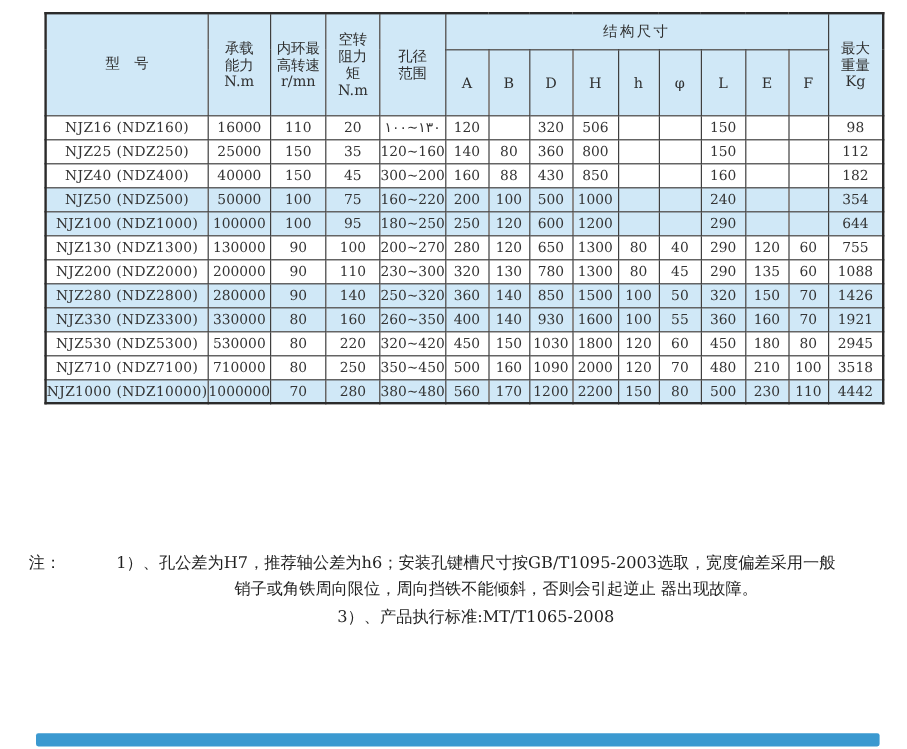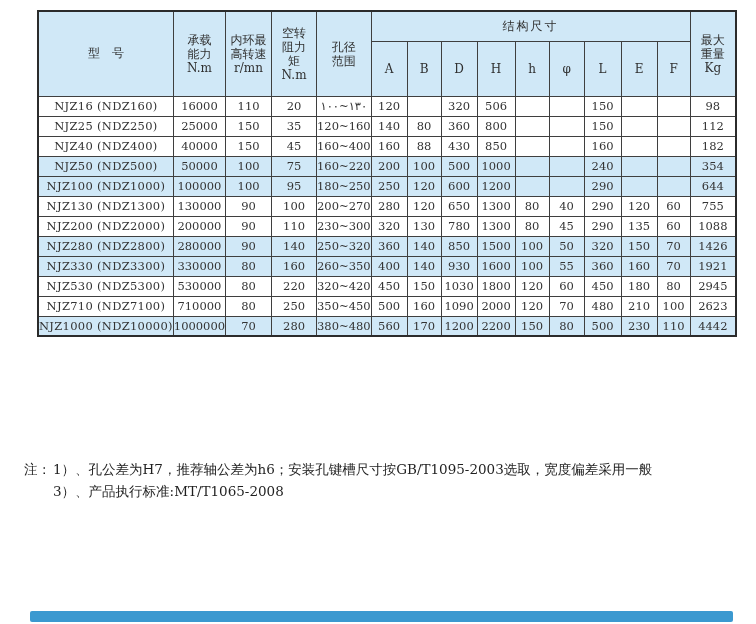--- a/index.html
+++ b/index.html
@@ -28,21 +28,21 @@
   .spec-table tbody td { font-size:11.5px; color:#333; white-space:nowrap; }
   .spec-table tbody tr.hl td { background:#d0e8f7; }
   td.model-cell { font-size:11.5px; letter-spacing:0.3px; }
   td.bore-cell { font-size:10px; }
   td.small-cell { font-size:9.5px; }
   .notes {
     position:absolute; left:24px; top:458px; width:716px;
     font-size:13.5px; line-height:22.4px; color:#1f1f1f;
   }
   .notes-label { position:absolute; left:0; top:0; }
-  .note-line { margin-left:29px; white-space:nowrap; }
+  .note-line { margin-left:29px; white-space:nowrap;text-align:center; }
   .note-line.indent { padding-left:34px; }
   .footer-bar {
     position:absolute; left:30px; top:611px; width:703px; height:11px;
     border-radius:2px;
   }
 </style>
 </head>
 <body>
 
 <div class="page">
@@ -130,21 +130,21 @@
           <td>150</td>
           <td></td>
           <td></td>
           <td>112</td>
         </tr>
         <tr>
           <td class="model-cell">NJZ40 (NDZ400)</td>
           <td>40000</td>
           <td>150</td>
           <td>45</td>
-          <td class="bore-cell">160~400</td>
+          <td class="bore-cell">300~200</td>
           <td>160</td>
           <td>88</td>
           <td>430</td>
           <td>850</td>
           <td></td>
           <td></td>
           <td>160</td>
           <td></td>
           <td></td>
           <td>182</td>
@@ -276,21 +276,21 @@
           <td class="bore-cell">350~450</td>
           <td>500</td>
           <td>160</td>
           <td>1090</td>
           <td>2000</td>
           <td>120</td>
           <td>70</td>
           <td>480</td>
           <td>210</td>
           <td>100</td>
-          <td>2623</td>
+          <td>3518</td>
         </tr>
         <tr class="hl">
           <td class="model-cell">NJZ1000 (NDZ10000)</td>
           <td>1000000</td>
           <td>70</td>
           <td>280</td>
           <td class="bore-cell">380~480</td>
           <td>560</td>
           <td>170</td>
           <td>1200</td>
@@ -302,19 +302,20 @@
           <td>110</td>
           <td>4442</td>
         </tr>
       </tbody>
   </table>
 
   <div class="notes">
     <span class="notes-label">注：</span>
     <div id="notes-body">
         <div class="note-line">1）、孔公差为H7，推荐轴公差为h6；安装孔键槽尺寸按GB/T1095-2003选取，宽度偏差采用一般</div>
+        <div class="note-line indent">销子或角铁周向限位，周向挡铁不能倾斜，否则会引起逆止 器出现故障。</div>
         <div class="note-line">3）、产品执行标准:MT/T1065-2008</div>
       </div>
   </div>
 
   <div class="footer-bar" style="background: rgb(59, 153, 208);"></div>
 
 </div>
 
 </body></html>

